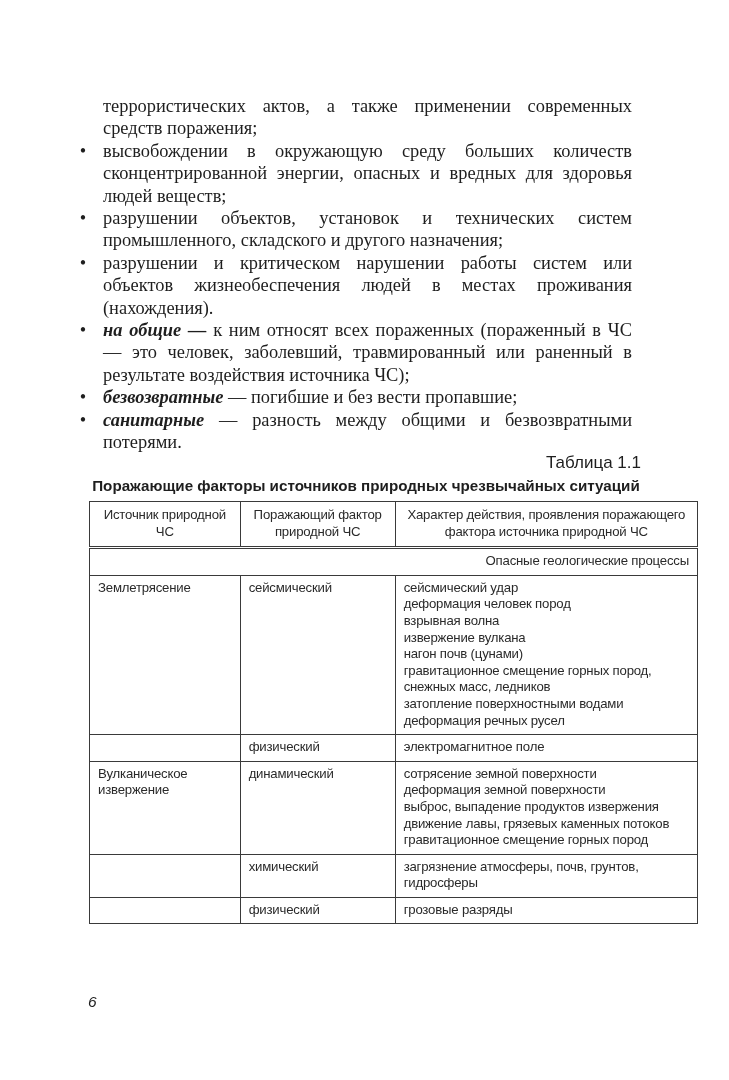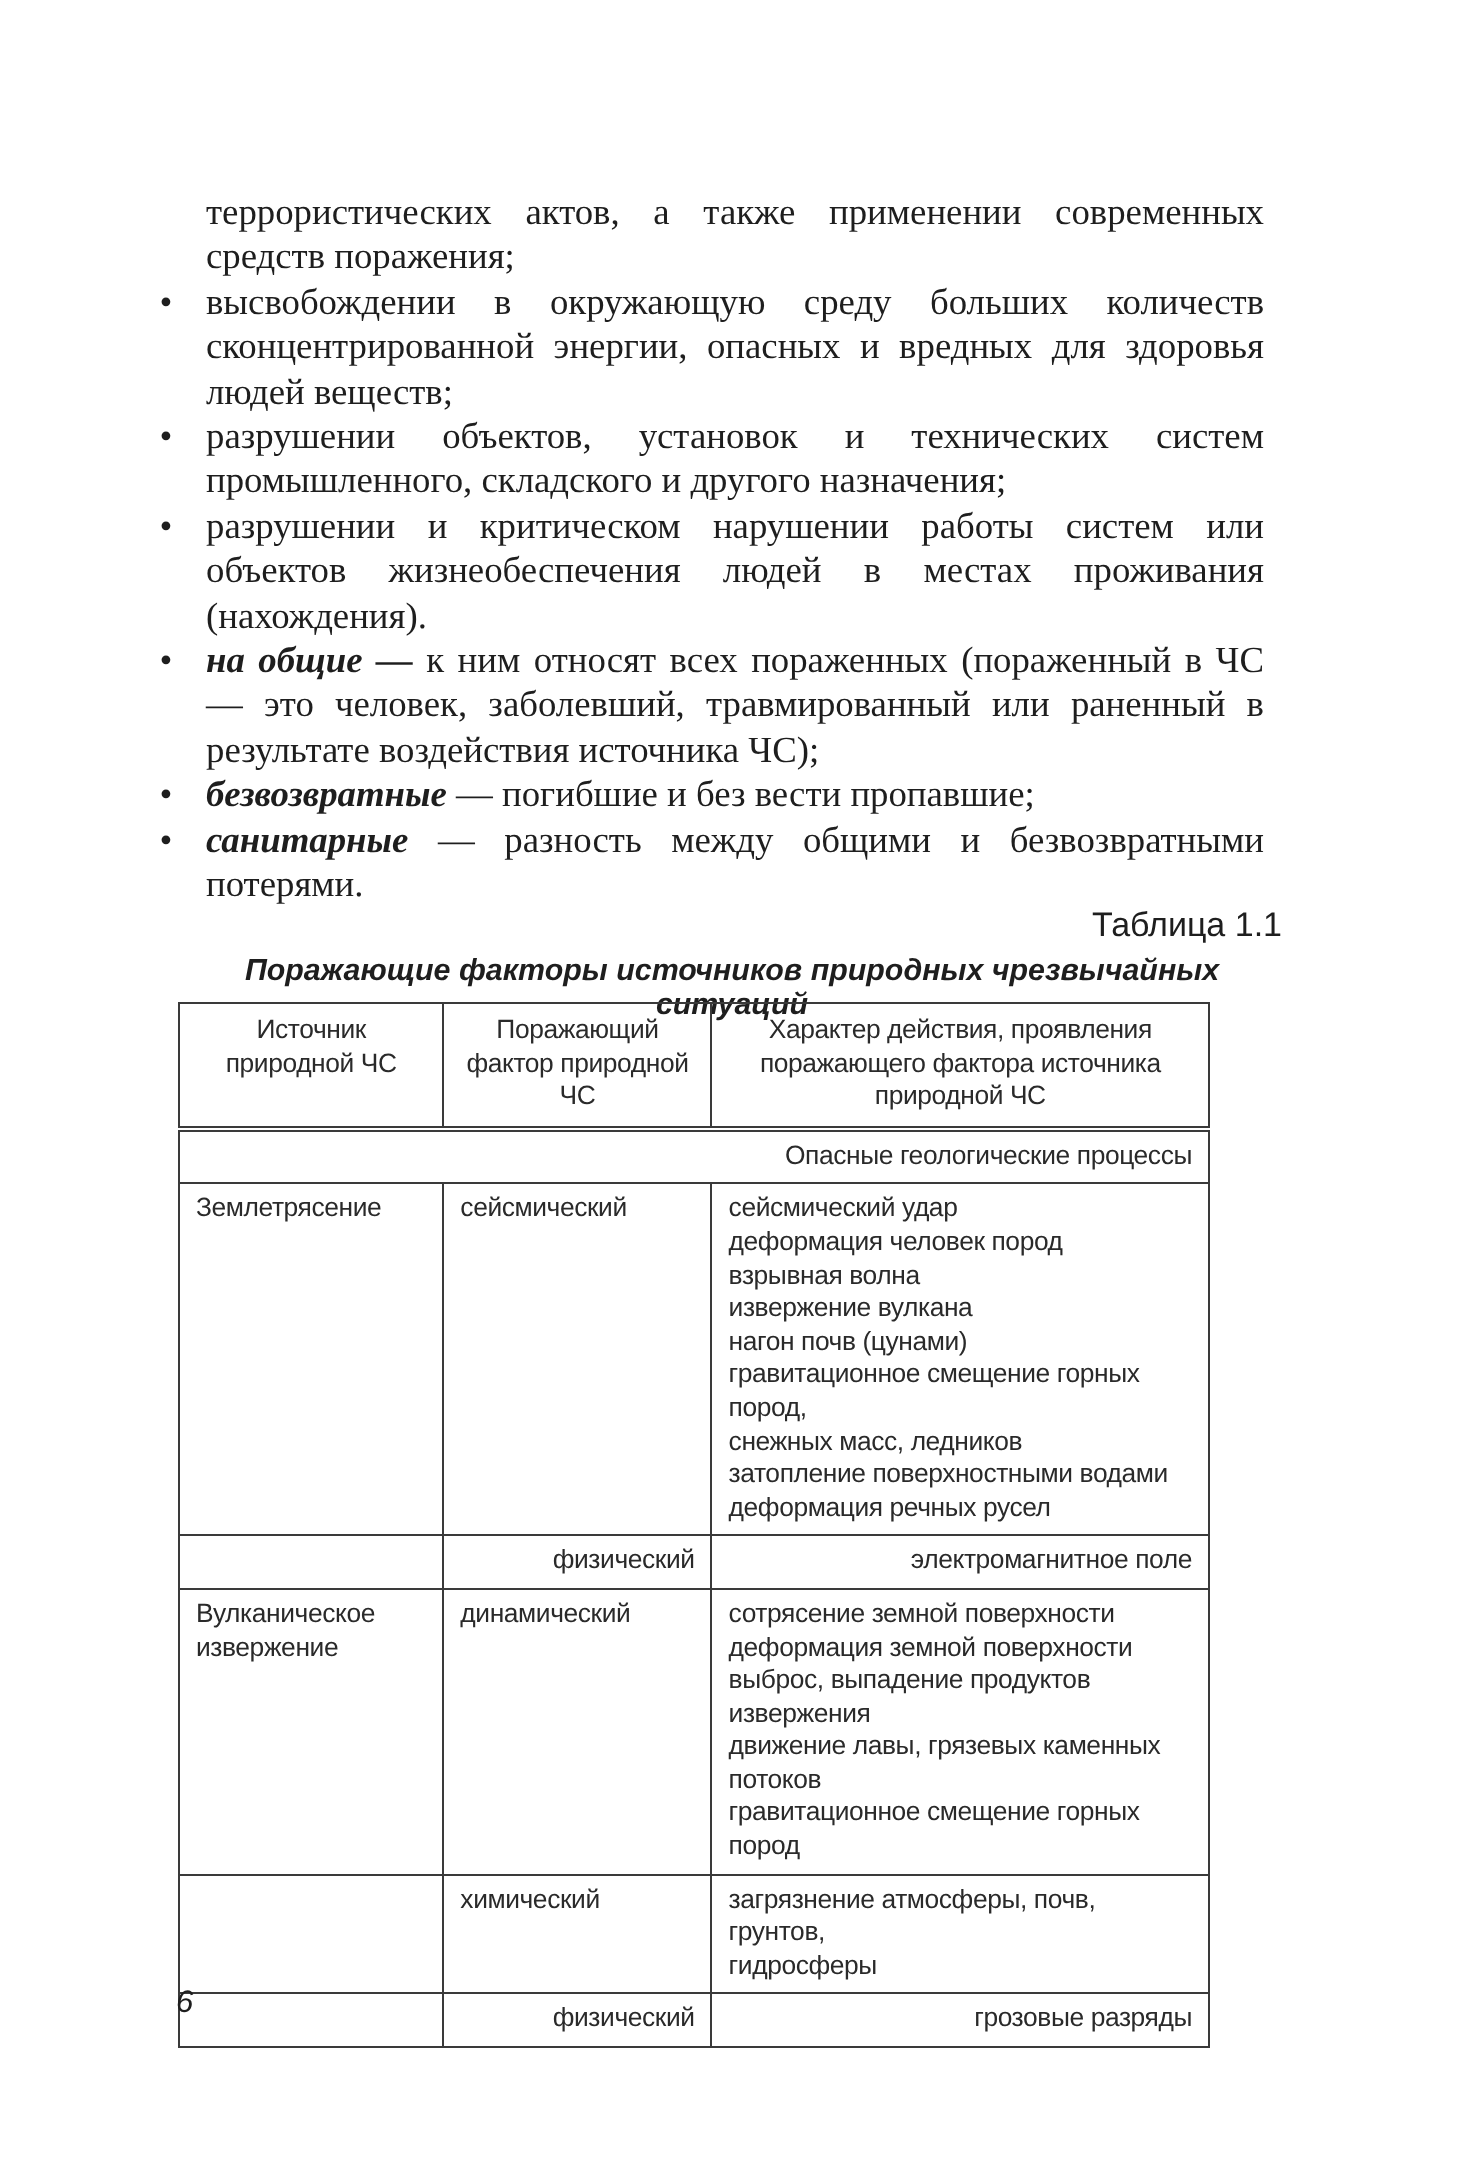--- a/index.html
+++ b/index.html
@@ -15,39 +15,39 @@
   .bullet-item { position: relative; padding-left: 27px; margin: 0; }
   .bullet-item .bullet { position: absolute; left: 0; top: 0; width: 14px; text-align: center; }
   .para-indent { padding-left: 27px; text-indent: 0; margin: 0; }
   .term { font-style: italic; font-weight: bold; }
   .table-num {
     position: absolute; right: 88px; top: 453px;
     font-family: "Liberation Sans", sans-serif; font-size: 17px; color: #1e1e1e; margin-left: 11px;
   }
   .table-title {
     position: absolute; left: 88px; top: 477px; width: 556px; text-align: center;
-    font-family: "Liberation Sans", sans-serif; font-weight: bold; font-size: 15.2px; color: #1e1e1e; font-style: italic;
+    font-family: "Liberation Sans", sans-serif; font-weight: bold; font-size: 15.2px; color: #1e1e1e;
   }
   table.main {
-    position: absolute; left: 89px; top: 501px; width: 516px;
+    position: absolute; left: 89px; top: 501px; width: 609px;
     border-collapse: collapse;
     font-family: "Liberation Sans", sans-serif; font-size: 13.2px; line-height: 16.6px;
     color: #2a2a2a; transform-origin: left top;
   }
   table.main td, table.main th {
     border: 1px solid #3a3a3a; vertical-align: top; padding: 4px 8px 5px 8px;
     font-weight: normal; letter-spacing: -0.2px;
   }
   table.main th { text-align: center; padding: 5px 6px 6px 6px; }
   table.main thead tr th { border-bottom: 3px double #3a3a3a; }
   col.c1 { width: 137px; }
   col.c2 { width: 141px; }
   col.c3 { width: 275px; }
   td.section { text-align: right; padding: 8px 8px 9px 8px; }
-  .row-pad td { padding-top: 7px; padding-bottom: 7px; text-align: right; }
+  .row-pad td { padding-top: 7px; padding-bottom: 7px; }
   .line { display: block; }
   .page-num {
     position: absolute; left: 88px; top: 993px;
     font-family: "Liberation Sans", sans-serif; font-style: italic; font-size: 15.5px; color: #1e1e1e;
   }
 </style>
 </head>
 <body>
 
 <div class="page">

